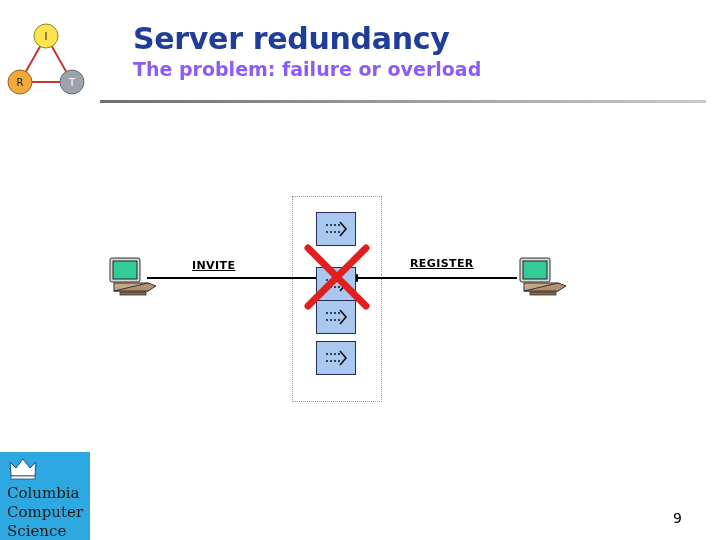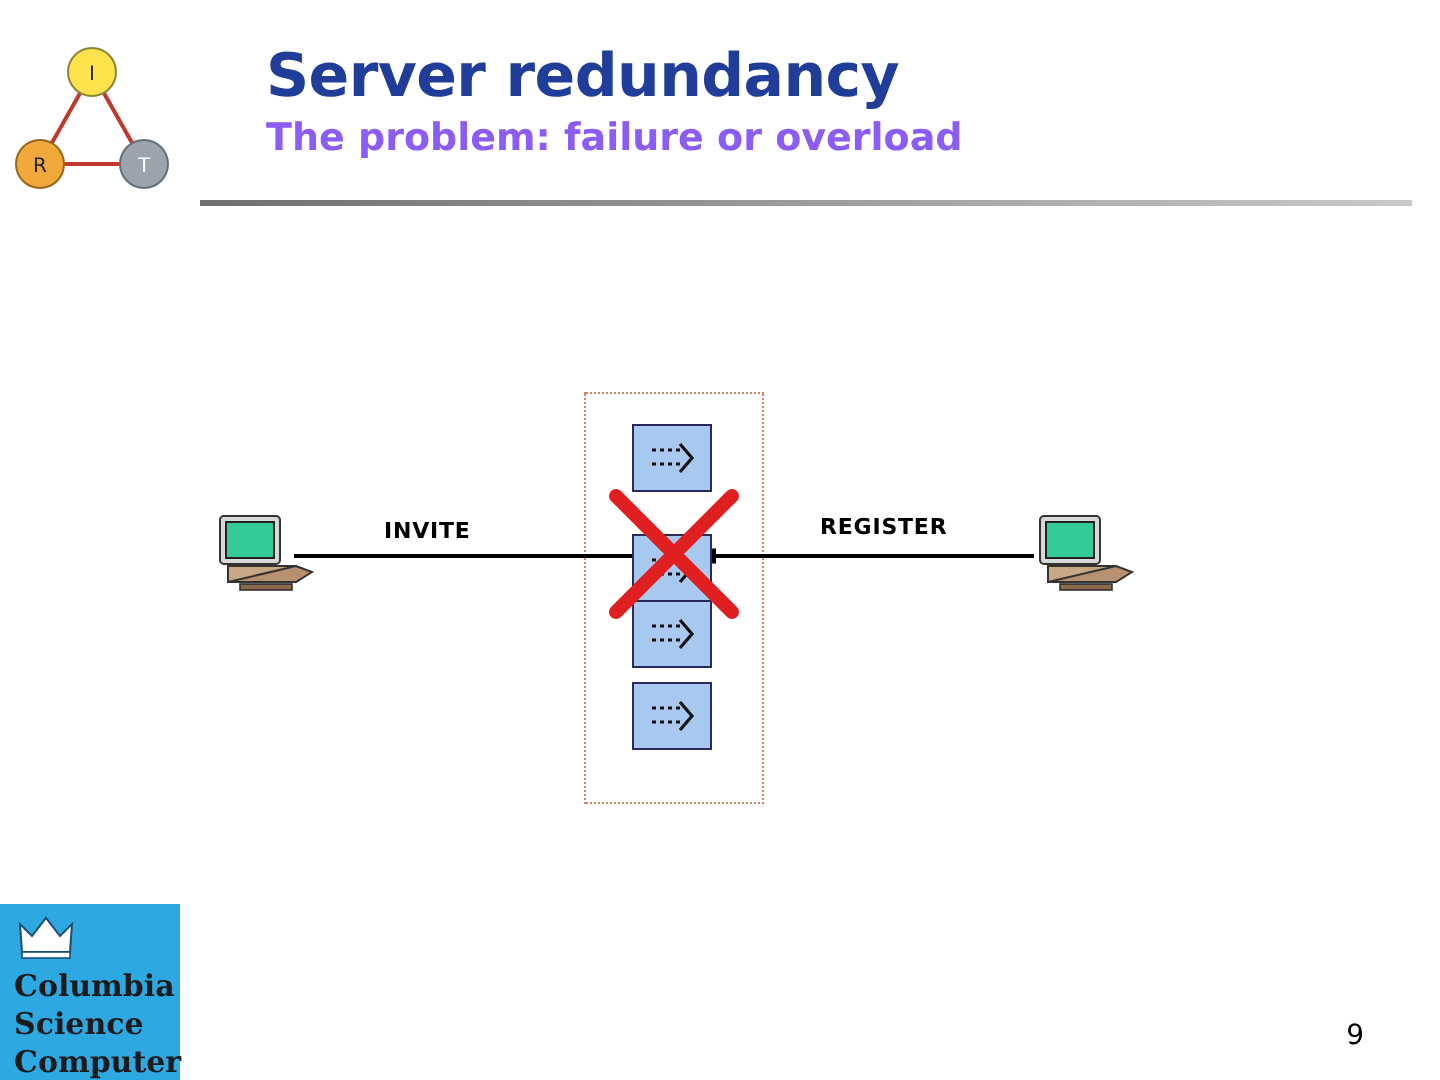--- a/index.html
+++ b/index.html
@@ -115,20 +115,21 @@
   .arrow-left-end  { left: 348px; top: 94px; border-right: 9px solid #000; }
   .arrow-right-end { left: 349px; top: 94px; border-right: 9px solid #000; }
 
   .label {
     position: absolute;
     font-family: "DejaVu Sans", sans-serif;
     font-size: 11px;
     font-weight: bold;
     color: #000000;
     letter-spacing: 0.4px;
+    text-decoration: underline;
   }
   .label-invite   { left: 192px; top: 79px; }
   .label-register { left: 410px; top: 77px; }
 
   .redcross {
     position: absolute;
     left: 302px;
     top: 62px;
     width: 70px;
     height: 70px;
@@ -153,21 +154,21 @@
     top: 4px;
     width: 30px;
     height: 26px;
   }
   .columbia-text {
     position: absolute;
     left: 7px;
     top: 32px;
     font-family: "DejaVu Serif", serif;
     font-size: 15px;
-    font-weight: bold;
+    font-weight: normal;
     color: #1b1b1b;
     line-height: 19px;
   }
 
   .page-number {
     position: absolute;
     right: 38px;
     bottom: 14px;
     font-family: "DejaVu Sans", sans-serif;
     font-size: 14px;
@@ -268,18 +269,18 @@
 
 <div class="columbia">
   <div class="columbia-crown">
     <svg width="30" height="26" viewBox="0 0 30 26">
       <path d="M3 20 L2 6 L8 12 L15 3 L22 12 L28 6 L27 20 Z" fill="#ffffff" stroke="#1b4f72" stroke-width="1"></path>
       <rect x="3" y="20" width="24" height="3" fill="#ffffff" stroke="#1b4f72" stroke-width="0.8"></rect>
     </svg>
   </div>
   <div class="columbia-text">
     <div>Columbia</div>
+    <div>Computer</div>
     <div>Science</div>
-    <div>Computer</div>
   </div>
 </div>
 
 <div class="page-number">9</div>
 
 </body></html>

